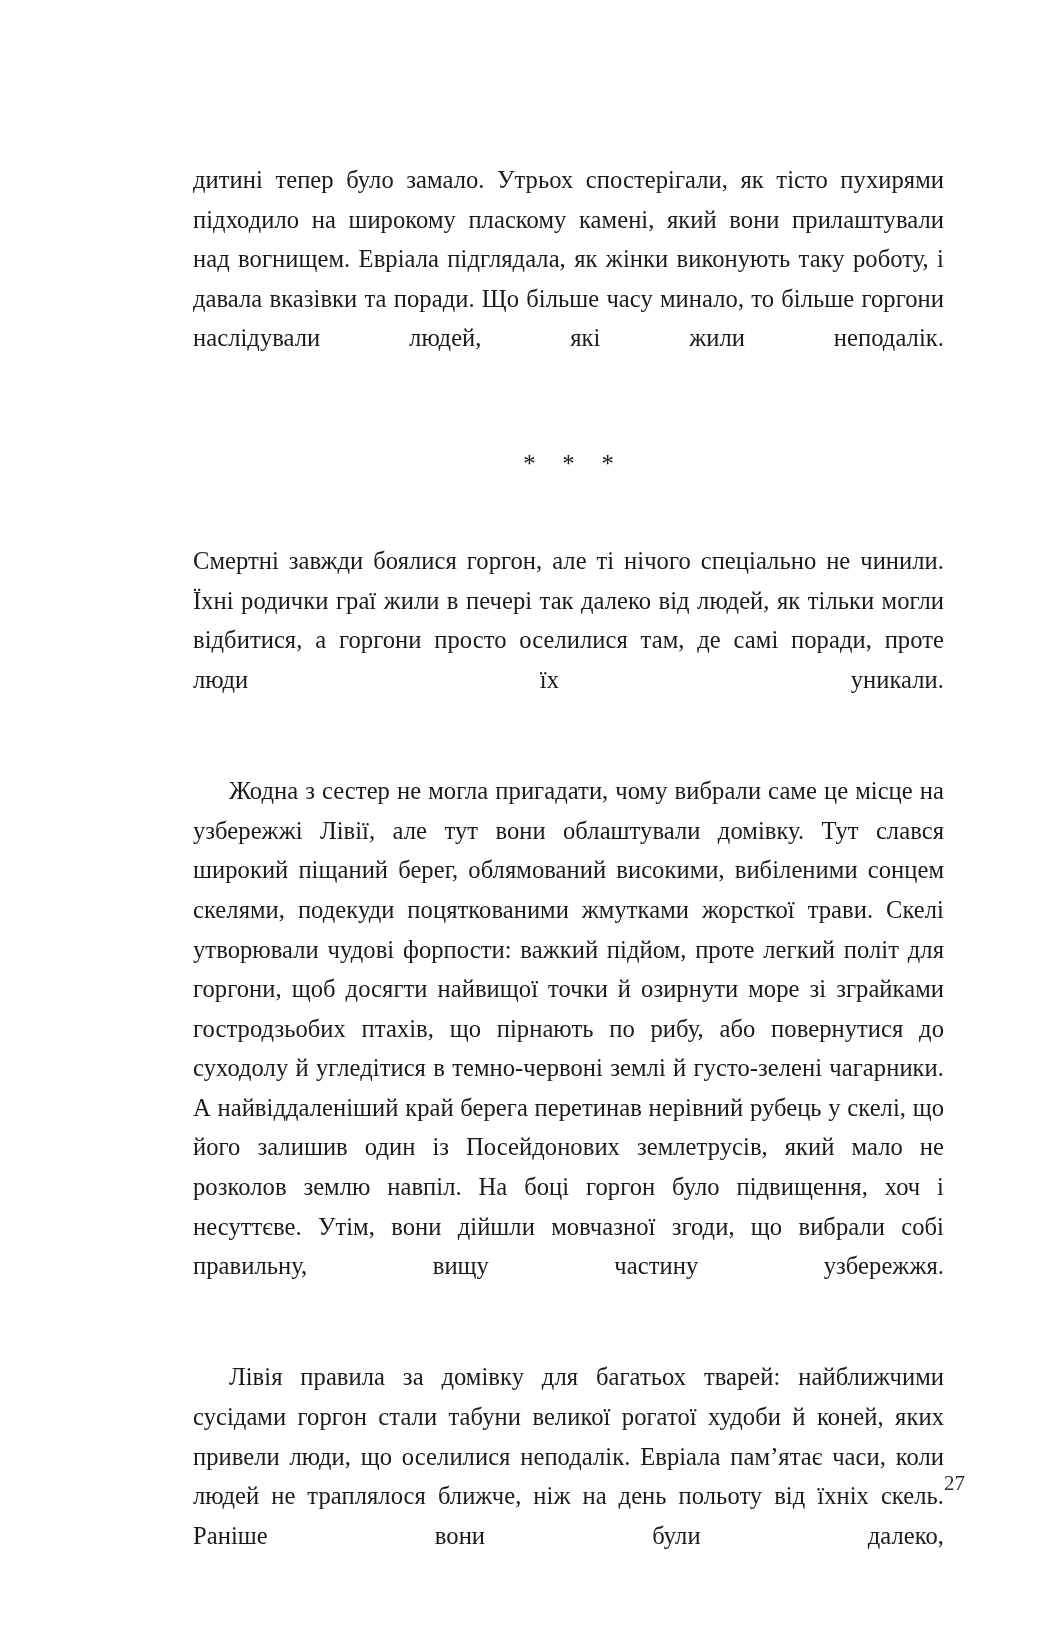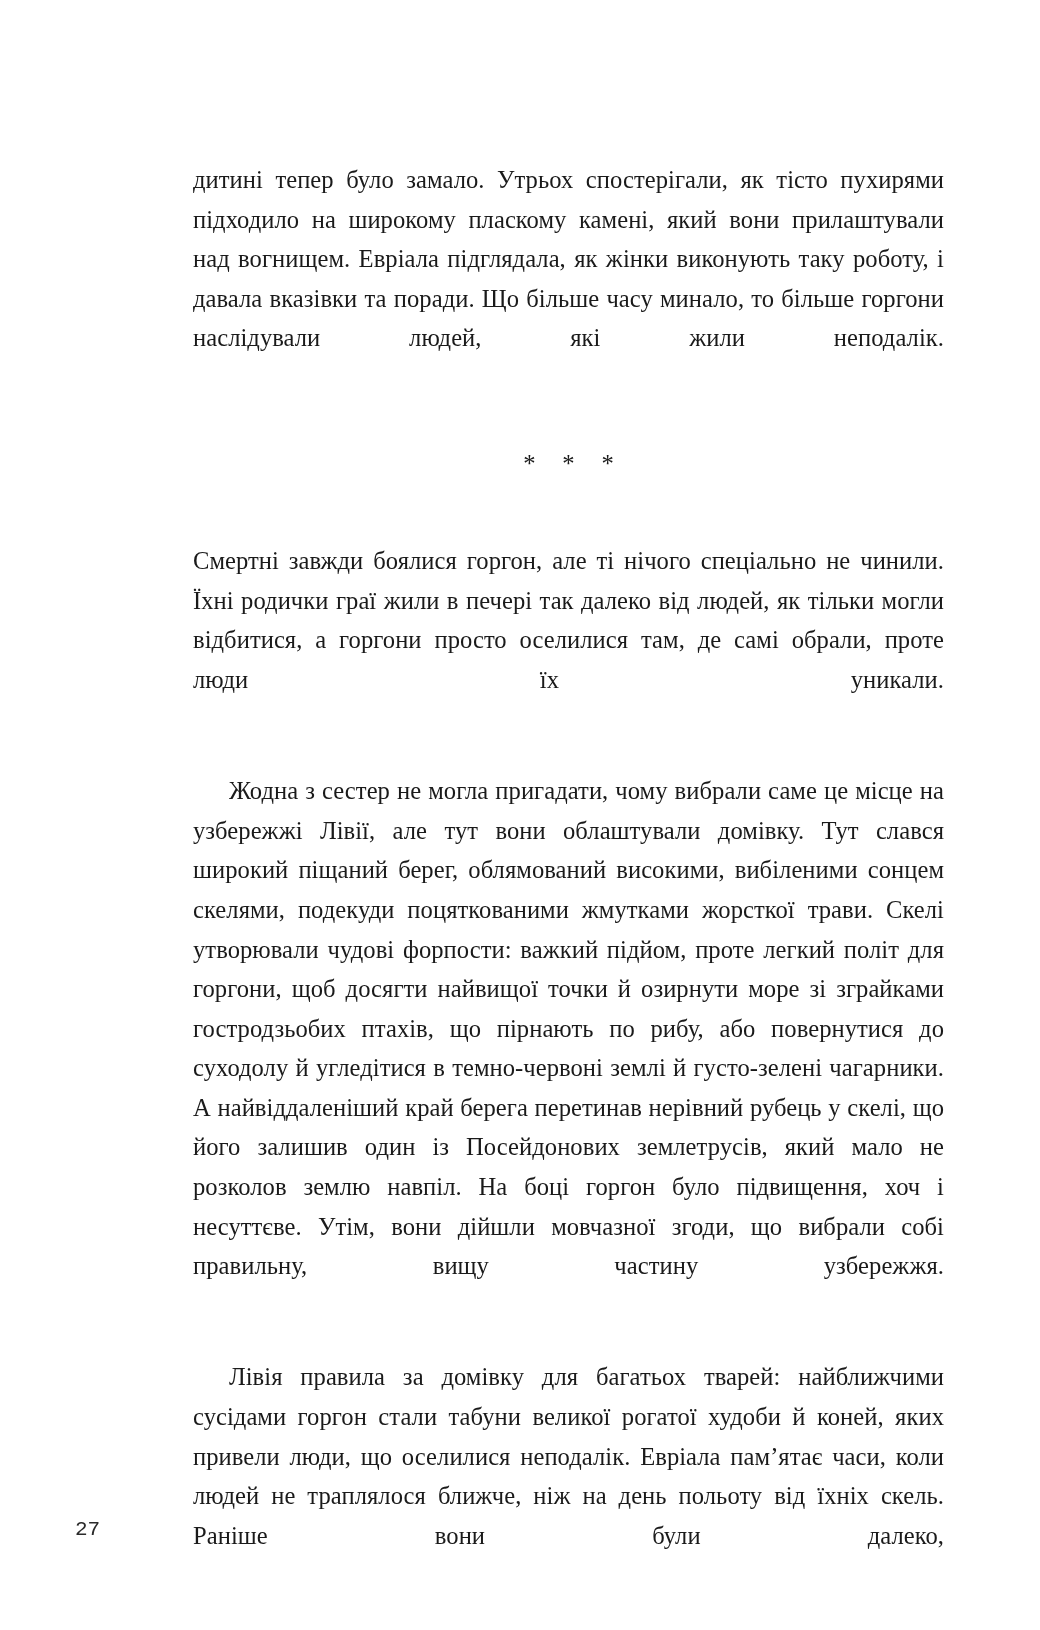--- a/index.html
+++ b/index.html
@@ -66,44 +66,44 @@
     height: 39.6px;
   }
 
   .gap-before-break { height: 46px; }
   .gap-after-break  { height: 58px; }
 
   .page-number {
     position: absolute;
     left: 0;
     right: 0;
-    top: 1516px;
-    text-align: left;
+    top: 1469px;
+    text-align: right;
     font-size: 21px;
     line-height: 28px;
     color: #2b2b2b;
-    font-family: Liberation Mono, monospace;
+    font-family: Liberation Serif, serif;
   }
 </style>
 </head>
 <body>
 
 <div class="page">
 
   <div class="text-column">
 
     <p class="body-par no-indent">дитині тепер було замало. Утрьох спостерігали, як тісто пухирями підходило на широкому пласкому камені, який вони прилаштували над вогнищем. Евріала підглядала, як жінки виконують таку роботу, і давала вказівки та поради. Що більше часу минало, то більше горгони наслідували людей, які жили неподалік.</p>
 
     <div class="gap-before-break"></div>
 
     <div class="section-break">* * *</div>
 
     <div class="gap-after-break"></div>
 
-    <p class="body-par no-indent">Смертні завжди боялися горгон, але ті нічого спеціально не чинили. Їхні родички граї жили в печері так далеко від людей, як тільки могли відбитися, а горгони просто оселилися там, де самі обрали, проте люди їх уникали.</p>
+    <p class="body-par no-indent">Смертні завжди боялися горгон, але ті нічого спеціально не чинили. Їхні родички граї жили в печері так далеко від людей, як тільки могли відбитися, а горгони просто оселилися там, де самі поради, проте люди їх уникали.</p>
 
     <p class="body-par indent">Жодна з сестер не могла пригадати, чому вибрали саме це місце на узбережжі Лівії, але тут вони облаштували домівку. Тут слався широкий піщаний берег, облямований високими, вибіленими сонцем скелями, подекуди поцяткованими жмутками жорсткої трави. Скелі утворювали чудові форпости: важкий підйом, проте легкий політ для горгони, щоб досягти найвищої точки й озирнути море зі зграйками гостродзьобих птахів, що пірнають по рибу, або повернутися до суходолу й угледітися в темно-червоні землі й густо-зелені чагарники. А найвіддаленіший край берега перетинав нерівний рубець у скелі, що його залишив один із Посейдонових землетрусів, який мало не розколов землю навпіл. На боці горгон було підвищення, хоч і несуттєве. Утім, вони дійшли мовчазної згоди, що вибрали собі правильну, вищу частину узбережжя.</p>
 
     <p class="body-par indent">Лівія правила за домівку для багатьох тварей: найближчими сусідами горгон стали табуни великої рогатої худоби й коней, яких привели люди, що оселилися неподалік. Евріала пам’ятає часи, коли людей не траплялося ближче, ніж на день польоту від їхніх скель. Раніше вони були далеко,</p>
 
   </div>
 
   <div class="page-number">27</div>
 
 </div>

